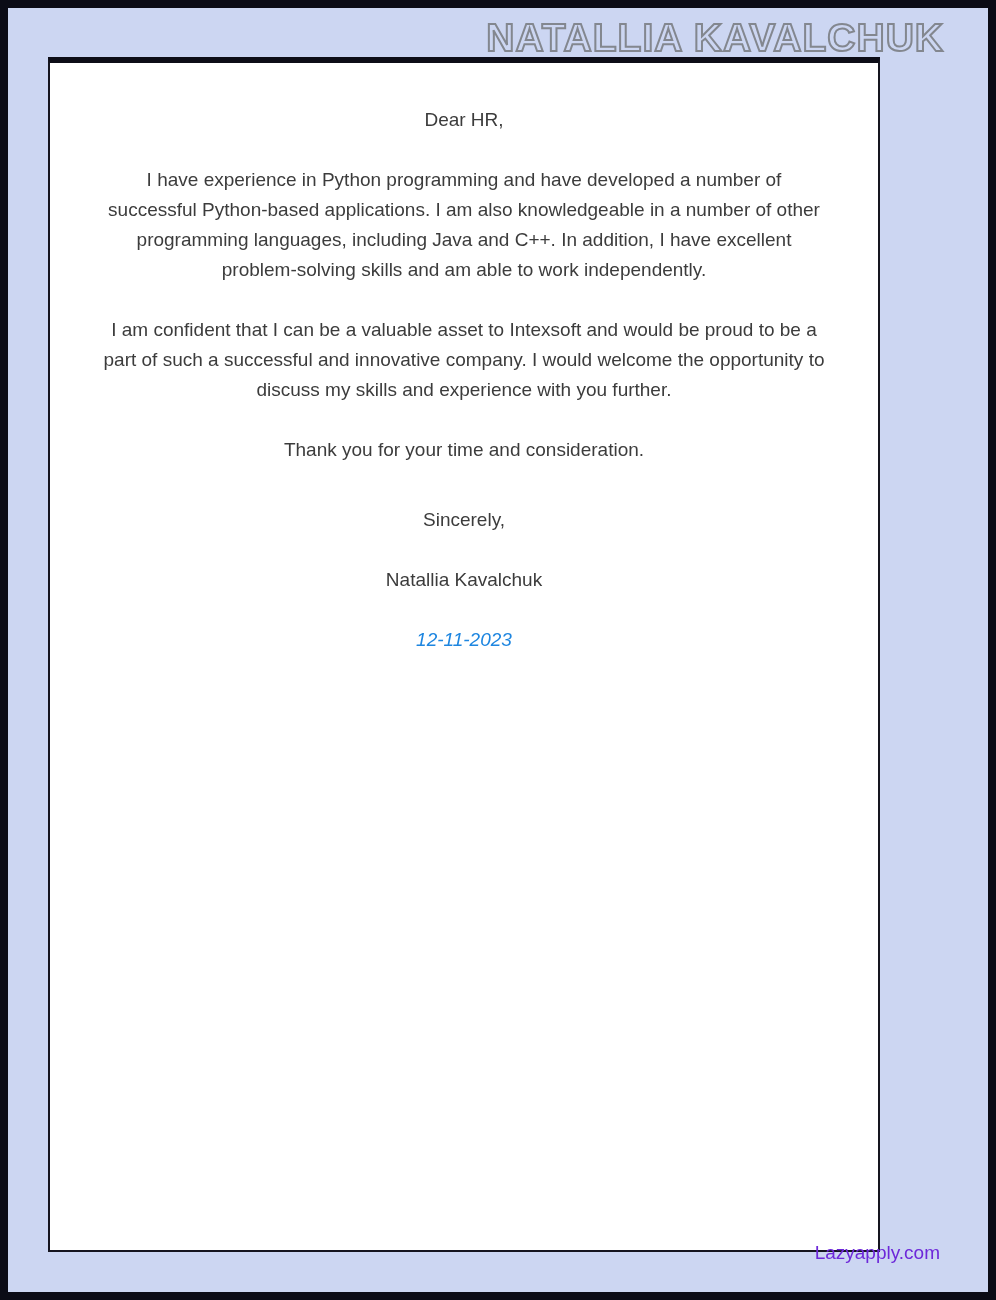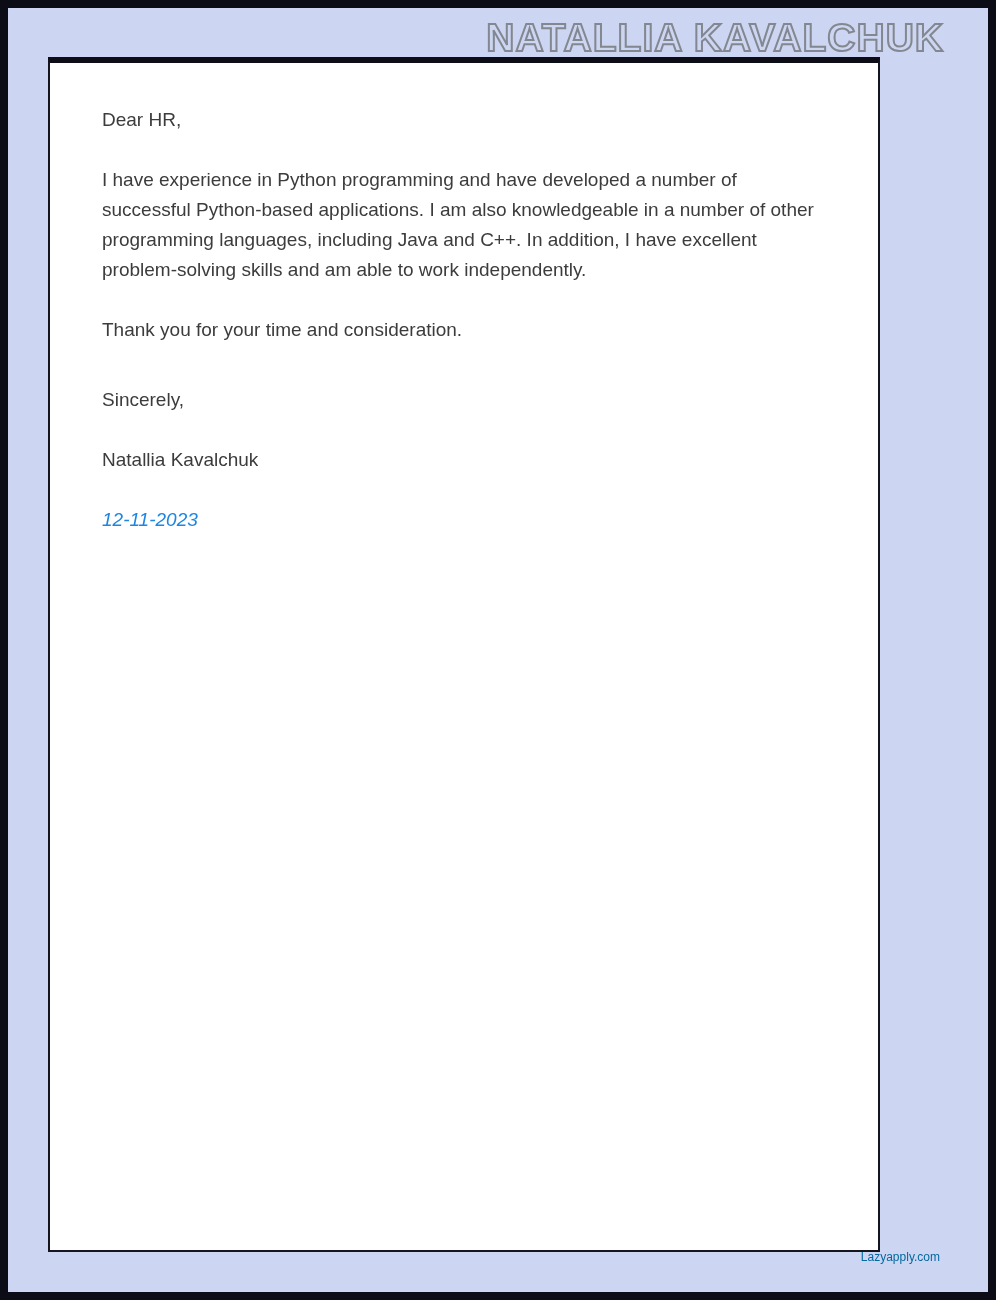--- a/index.html
+++ b/index.html
@@ -1,15 +1,15 @@
 <!DOCTYPE html>
 <html><head>
 <meta charset="utf-8">
 <style>
-  * { box-sizing: border-box; margin: 0; padding: 0; }
+  * { box-sizing: border-box; margin: 0; padding: 0; text-align: center; }
 
   html, body {
     width: 996px;
     font-family: "Liberation Sans", "DejaVu Sans", sans-serif;
   }
 
   .canvas {
     position: relative;
     width: 996px;
     height: 1300px;
@@ -76,40 +76,41 @@
     color: #1e86e0 !important;
     margin-top: 16px;
     font-style: italic;
   }
 
   
   .watermark {
     position: absolute;
     right: 48px;
     bottom: 28px;
-    font-size: 12px;
-    color: #0369a1;
+    font-size: 19px;
+    color: #6d28d9;
   }
 </style>
 </head>
 <body>
 
 <div class="canvas">
   <div class="inner">
 
     <div class="letterhead">
       <div class="header-name">NATALLIA KAVALCHUK</div>
     </div>
 
     <div class="page">
       <p class="salutation">Dear HR,</p>
 
 
       <p>I have experience in Python programming and have developed a number of successful Python-based applications. I am also knowledgeable in a number of other programming languages, including Java and C++. In addition, I have excellent problem-solving skills and am able to work independently.</p>
 
+      <p>I am confident that I can be a valuable asset to Intexsoft and would be proud to be a part of such a successful and innovative company. I would welcome the opportunity to discuss my skills and experience with you further.</p>
 
       <p>Thank you for your time and consideration.</p>
 
       <p class="closing">Sincerely,</p>
 
       <p class="signature">Natallia Kavalchuk</p>
 
       <p class="date">12-11-2023</p>
     </div>
 

